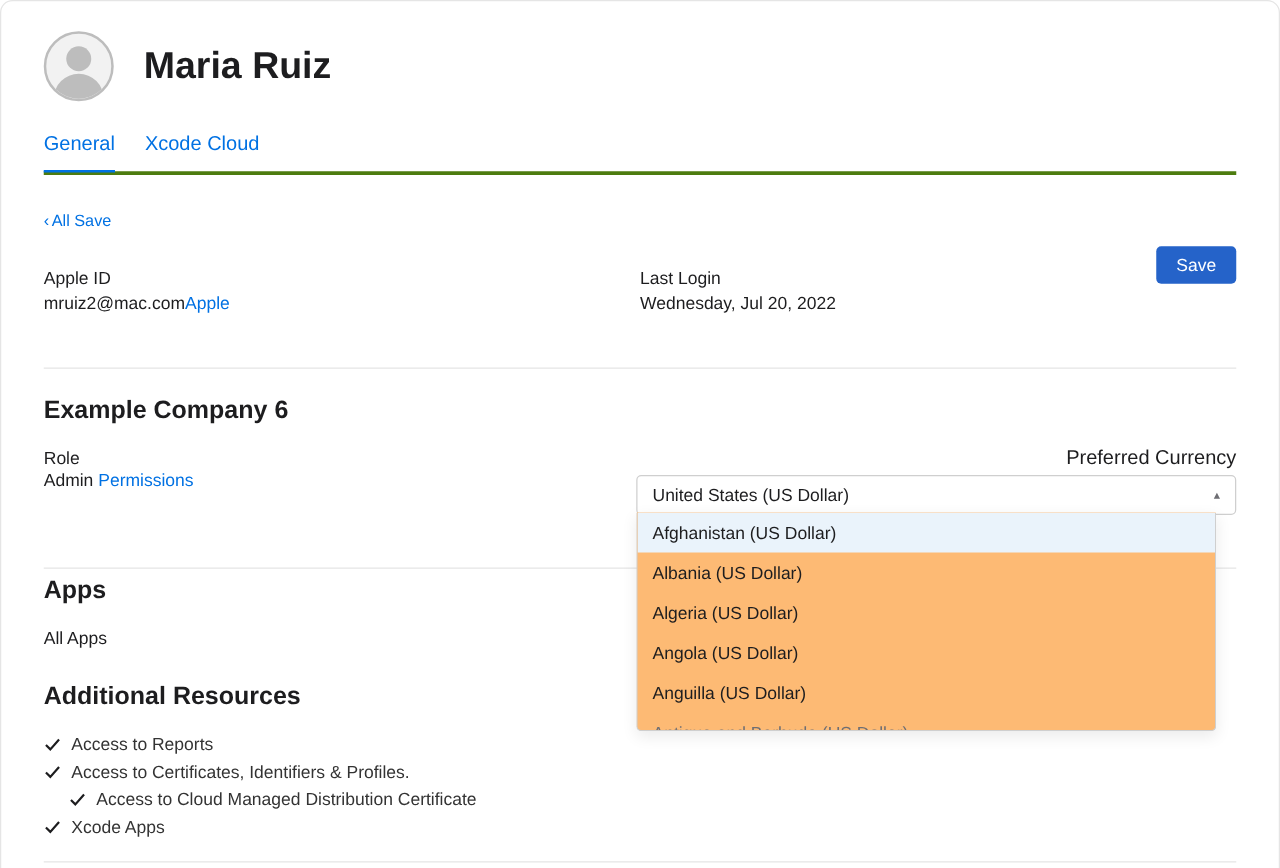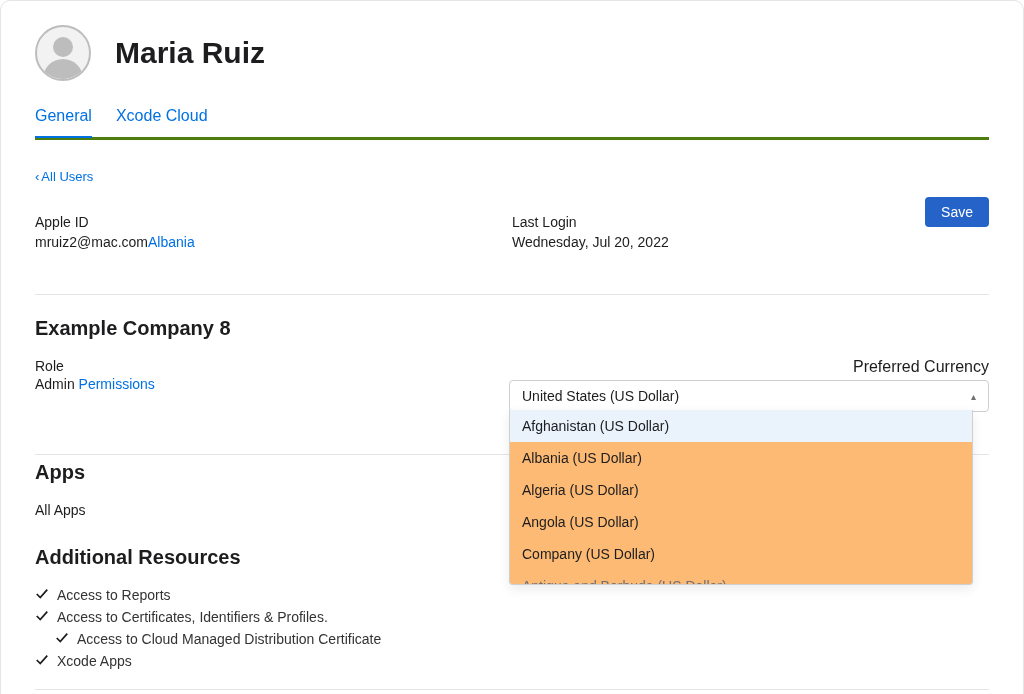--- a/index.html
+++ b/index.html
@@ -80,21 +80,21 @@
     overflow: hidden;
   }
   .option {
     padding: 8px 12px; font-size: 14px; cursor: pointer;
   }
   .option.highlight { background: #eaf3fb; }
   .option.cut { color: #6e6e73; padding-bottom: 2px; }
   .apps-section { margin-top: 56px; }
   .addl-section { margin-top: 28px; }
   .checklist { list-style: none; }
-  .checklist li { display: flex; align-items: flex-start; gap: 8px; font-size: 14px; margin-bottom: 6px; color: #333; }
+  .checklist li { display: flex; align-items: flex-end; gap: 8px; font-size: 14px; margin-bottom: 6px; color: #333; }
   .checklist li.indent { padding-left: 20px; }
   .check-icon { width: 14px; height: 14px; flex-shrink: 0; }
   .apps-text { font-size: 14px; margin-bottom: 4px; }
 </style>
 </head>
 <body>
 
 <div class="page">
 
   <div class="header">
@@ -102,61 +102,61 @@
     <h1 class="page-title">Maria Ruiz</h1>
   </div>
 
   <div class="tabs">
     <div class="tab active">General</div>
     <div class="tab">Xcode Cloud</div>
   </div>
 
   <div class="back-link">
     <span class="chev">‹</span>
-    <span>All Users</span>
+    <span>All Save</span>
   </div>
 
   <button class="save-btn">Save</button>
 
   <div class="row2" style="margin-top:10px;">
     <div class="col">
       <div class="field-label">Apple ID</div>
       <div class="field-value">
-        <span>mruiz2@mac.com</span><span class="inline-link">Albania</span>
+        <span>mruiz2@mac.com</span><span class="inline-link">Apple</span>
       </div>
     </div>
     <div class="col">
       <div class="field-label">Last Login</div>
       <div class="field-value">Wednesday, Jul 20, 2022</div>
     </div>
   </div>
 
   <hr class="divider" style="margin-top:28px;">
 
-  <h2 class="section-title">Example Company 8</h2>
+  <h2 class="section-title">Example Company 6</h2>
 
   <div class="role-row">
     <div class="role-col">
       <div class="role-label">Role</div>
       <div class="field-value">
         <span>Admin </span><span class="inline-link">Permissions</span>
       </div>
     </div>
     <div class="currency-wrap">
       <div class="currency-label">Preferred Currency</div>
       <div class="select-box">
         <span>United States (US Dollar)</span>
         <span class="select-caret">▴</span>
       </div>
       <div class="dropdown">
         <div class="option highlight">Afghanistan (US Dollar)</div>
         <div class="option">Albania (US Dollar)</div>
         <div class="option">Algeria (US Dollar)</div>
         <div class="option">Angola (US Dollar)</div>
-        <div class="option">Company (US Dollar)</div>
+        <div class="option">Anguilla (US Dollar)</div>
         <div class="option cut">Antigua and Barbuda (US Dollar)</div>
       </div>
     </div>
   </div>
 
   <hr class="divider" style="margin-top:42px;">
 
   <div class="apps-section">
     <h2 class="section-title" style="margin-top:-50px;">Apps</h2>
     <div class="apps-text">All Apps</div>

